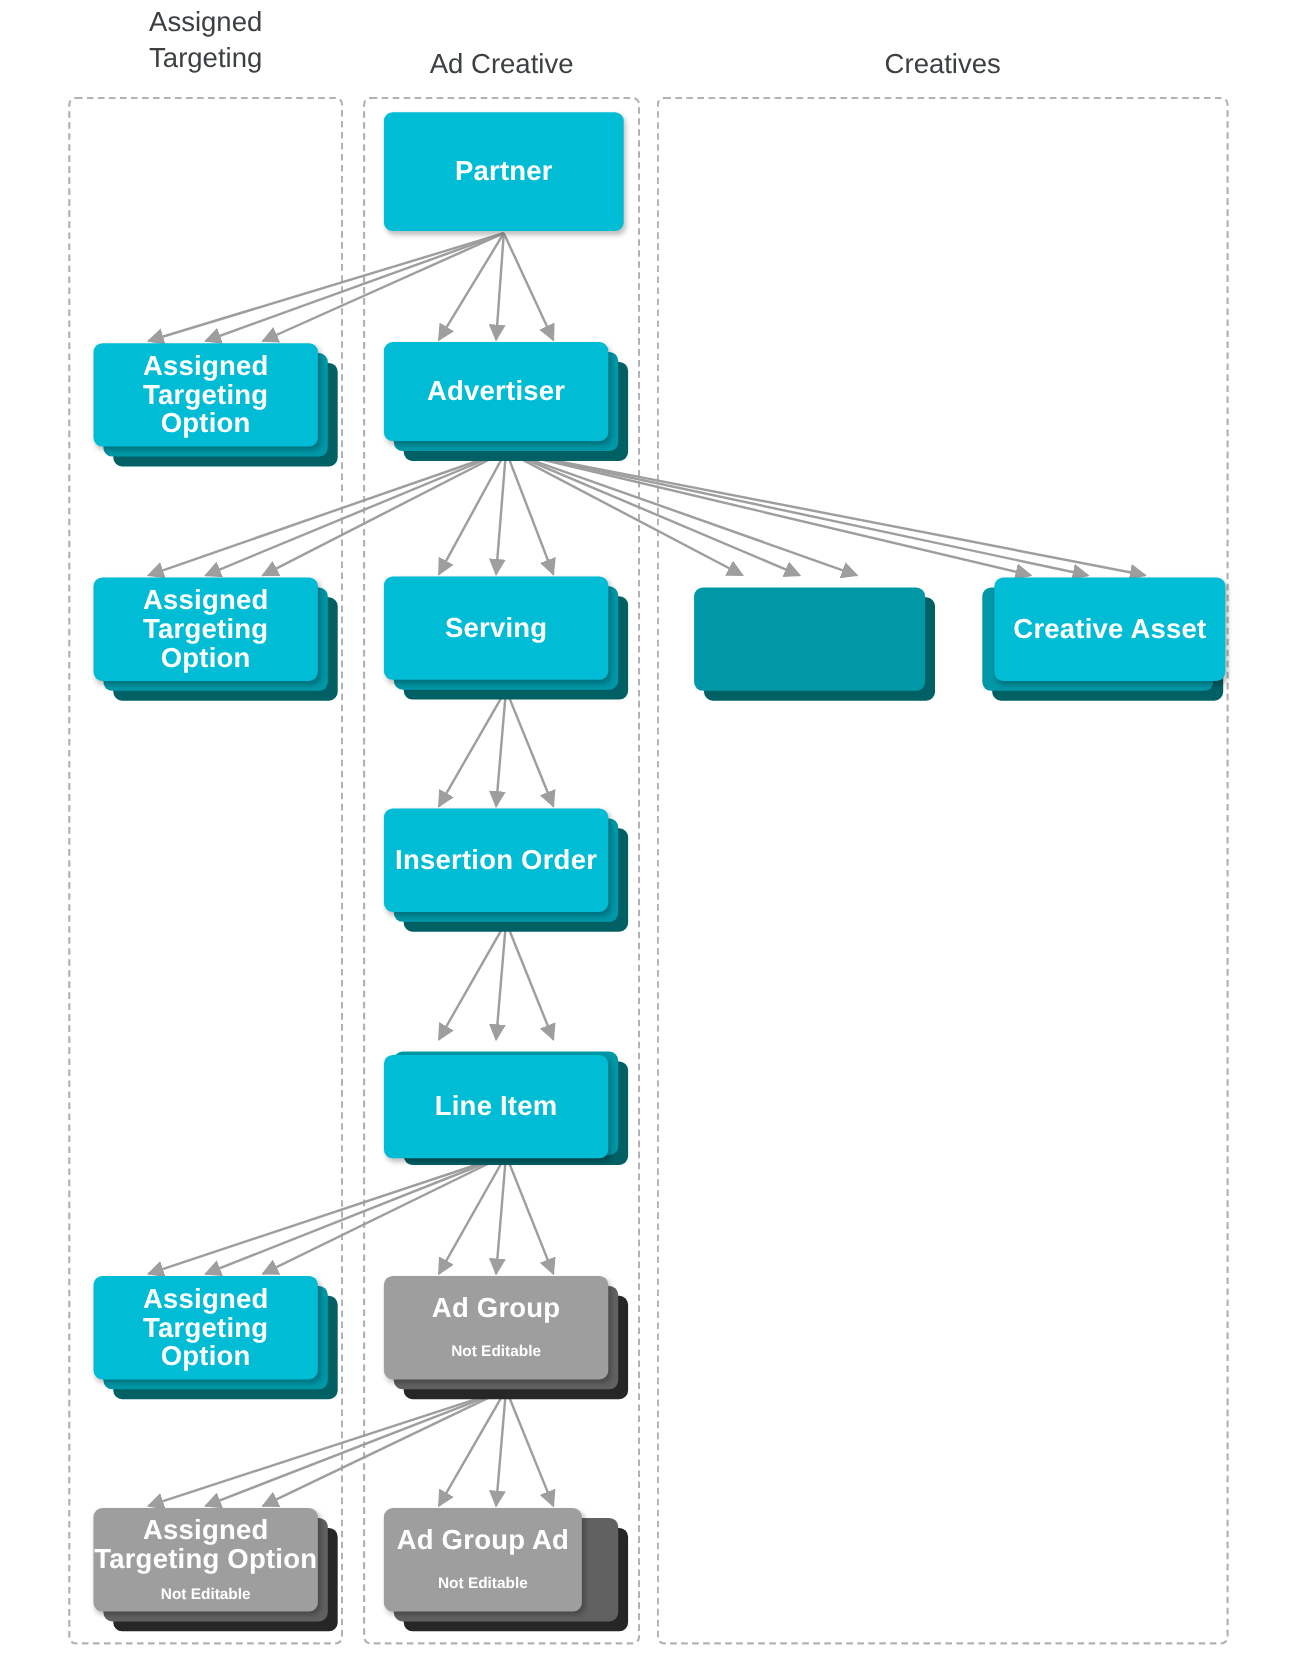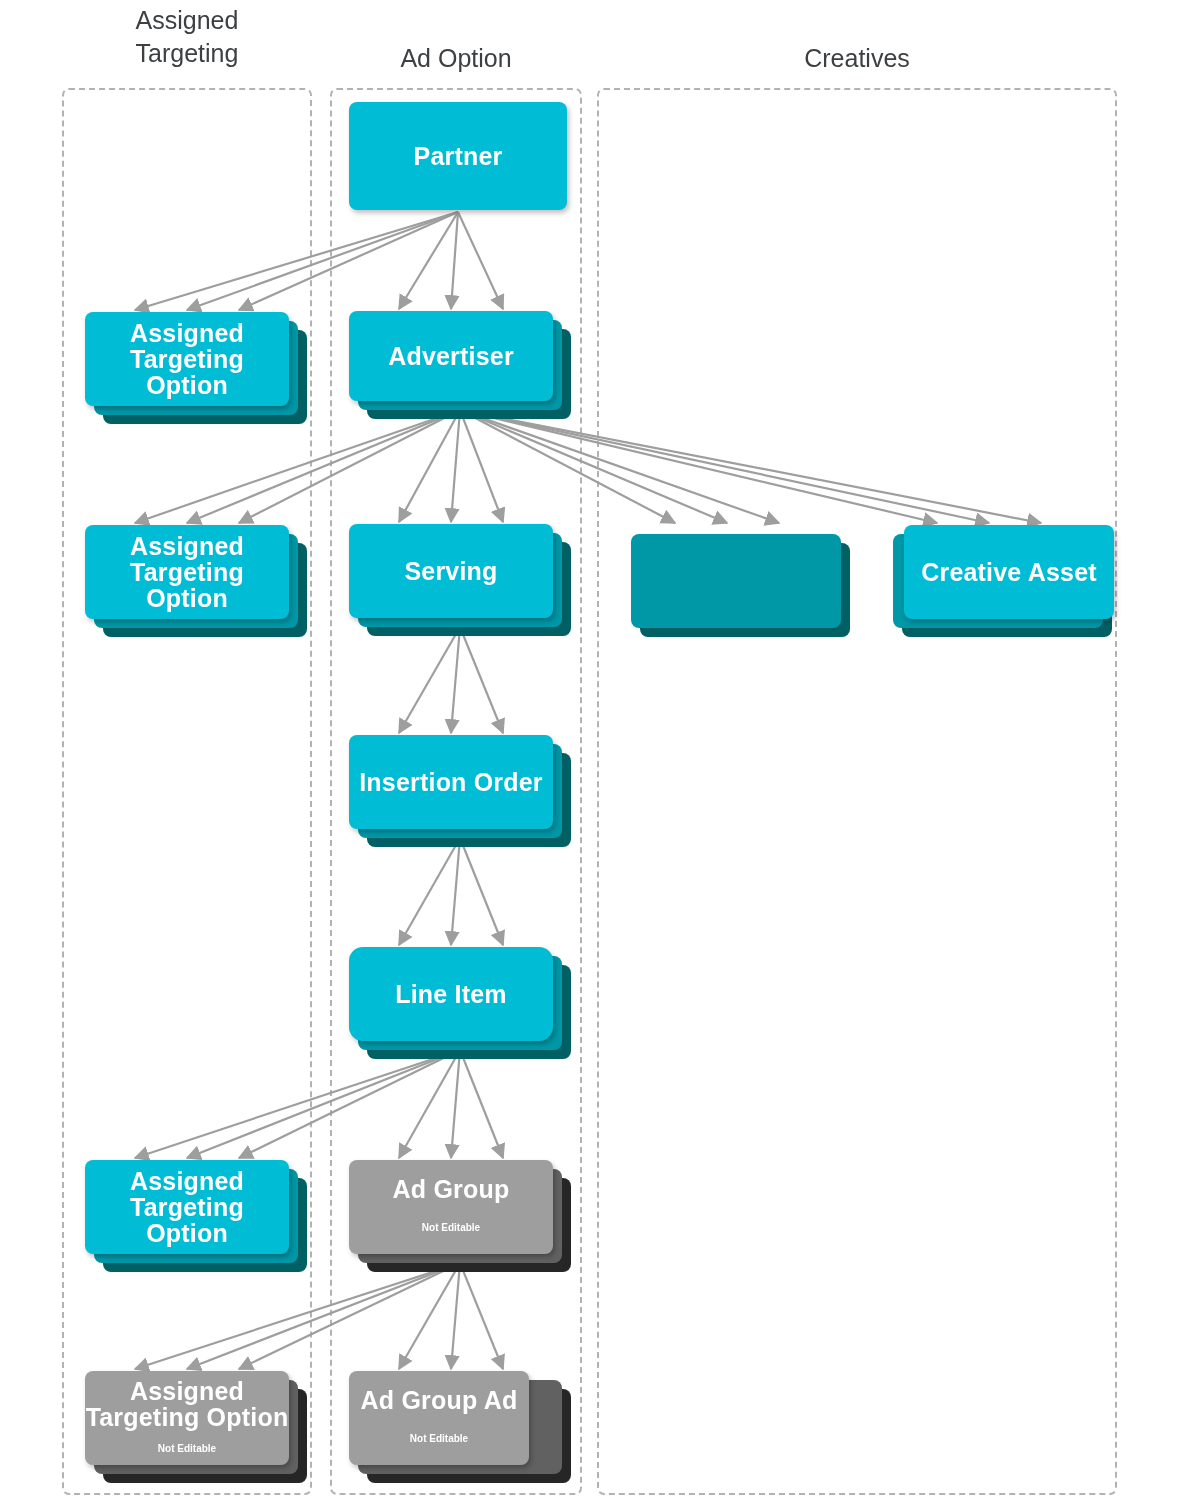--- a/index.html
+++ b/index.html
@@ -37,34 +37,34 @@
   .cyan .front{background:#00bcd4;}
   .cyan .mid{background:#0097a7;}
   .cyan .back{background:#006064;}
 
   
   .gray .front{background:#9e9e9e;}
   .gray .mid{background:#616161;}
   .gray .back{background:#262626;}
 
   .node-title{font-size:25px;font-weight:700;line-height:26px;letter-spacing:.2px;}
-  .node-sub{font-size:10px;font-weight:700;line-height:20px;margin-top:16px;}
+  .node-sub{font-size:14px;font-weight:700;line-height:20px;margin-top:16px;}
 
   .shadowed{box-shadow:2px 3px 5px rgba(0,0,0,.25);}
 </style>
 </head>
 <body>
 
 <div id="diagram">
 
   <div class="col-header" style="left:62px;top:4px;width:250px;">
     <div>Assigned</div>
     <div>Targeting</div>
   </div>
-  <div class="col-header" style="left:330px;top:42px;width:252px;">Ad Option</div>
+  <div class="col-header" style="left:330px;top:42px;width:252px;">Ad Creative</div>
   <div class="col-header" style="left:597px;top:42px;width:520px;">Creatives</div>
 
   <div class="col-frame" style="left:62px;top:88px;width:250px;height:1407px;"></div>
   <div class="col-frame" style="left:330px;top:88px;width:252px;height:1407px;"></div>
   <div class="col-frame" style="left:597px;top:88px;width:520px;height:1407px;"></div>
 
   <svg id="arrow-layer" viewBox="0 0 1184 1508" width="1184" height="1508" aria-hidden="true">
     <defs>
       <marker id="ah" viewBox="0 0 10 10" refX="9" refY="5" markerWidth="7" markerHeight="7" orient="auto-start-reverse" markerUnits="strokeWidth">
         <path d="M 0 0 L 10 5 L 0 10 z" fill="#9e9e9e"></path>
@@ -136,21 +136,21 @@
     <div class="layer back" style="left:18px;top:18px;width:204px;height:94px;"></div>
     <div class="layer mid" style="left:9px;top:9px;width:204px;height:94px;"></div>
     <div class="layer front shadowed" style="left:0;top:0;width:204px;height:94px;text-align:center;">
       <span class="node-title">Insertion Order</span>
     </div>
   </div>
 
   <div class="node cyan" style="left:349px;top:947px;width:222px;height:112px;">
     <div class="layer back" style="left:18px;top:18px;width:204px;height:94px;"></div>
     <div class="layer mid" style="left:9px;top:9px;width:204px;height:94px;"></div>
-    <div class="layer front shadowed" style="left:0;top:0;width:204px;height:94px;border-radius:14px;">
+    <div class="layer front shadowed" style="left:0;top:12px;width:204px;height:94px;">
       <span class="node-title">Line Item</span>
     </div>
   </div>
 
   <div class="node gray" style="left:349px;top:1160px;width:222px;height:112px;">
     <div class="layer back" style="left:18px;top:18px;width:204px;height:94px;"></div>
     <div class="layer mid" style="left:9px;top:9px;width:204px;height:94px;"></div>
     <div class="layer front shadowed" style="left:0;top:0;width:204px;height:94px;">
       <span class="node-title">Ad Group</span>
       <span class="node-sub">Not Editable</span>

